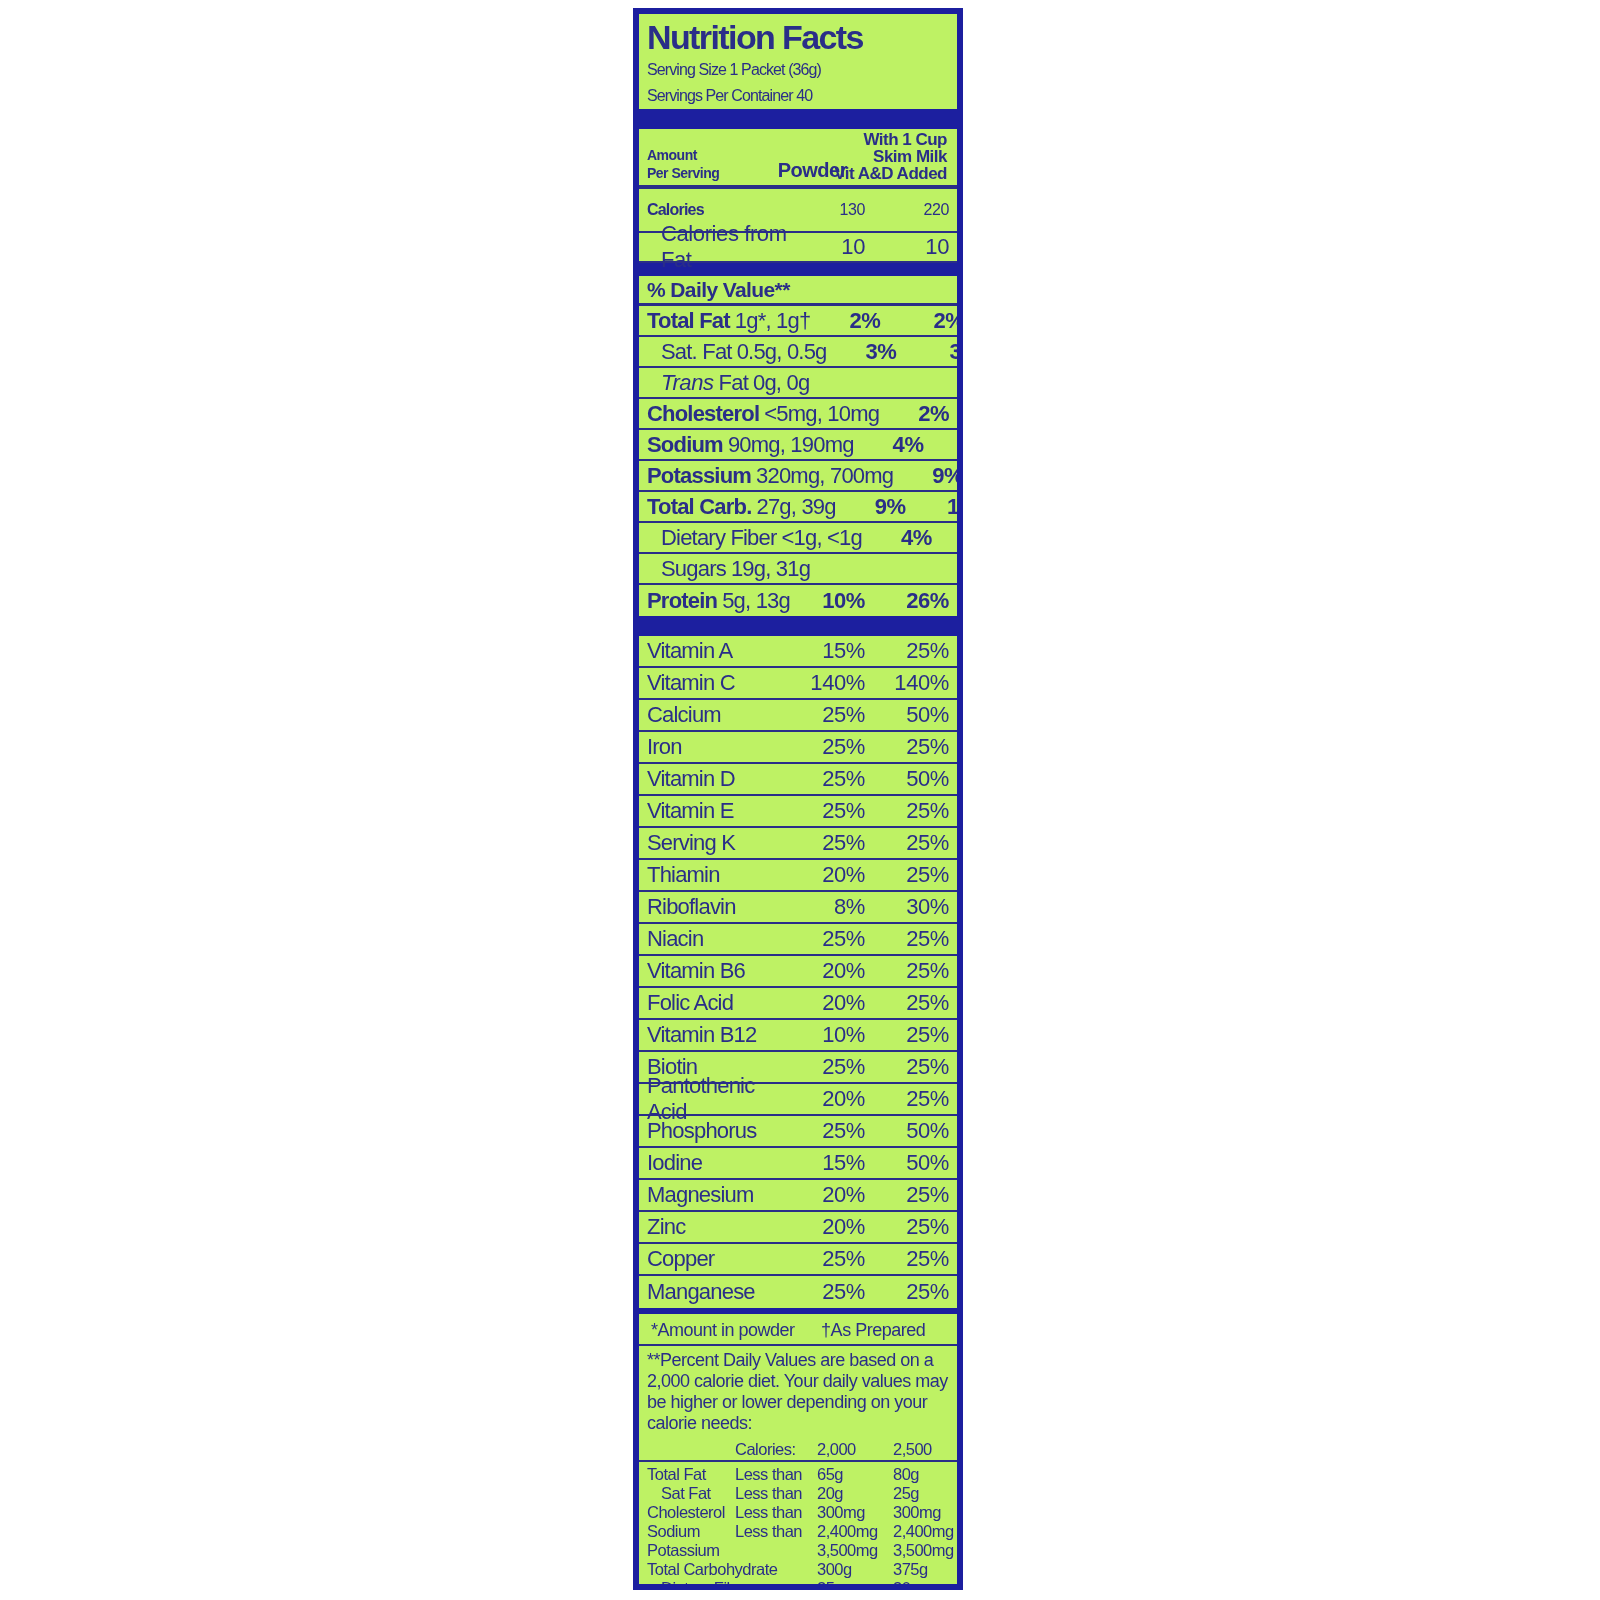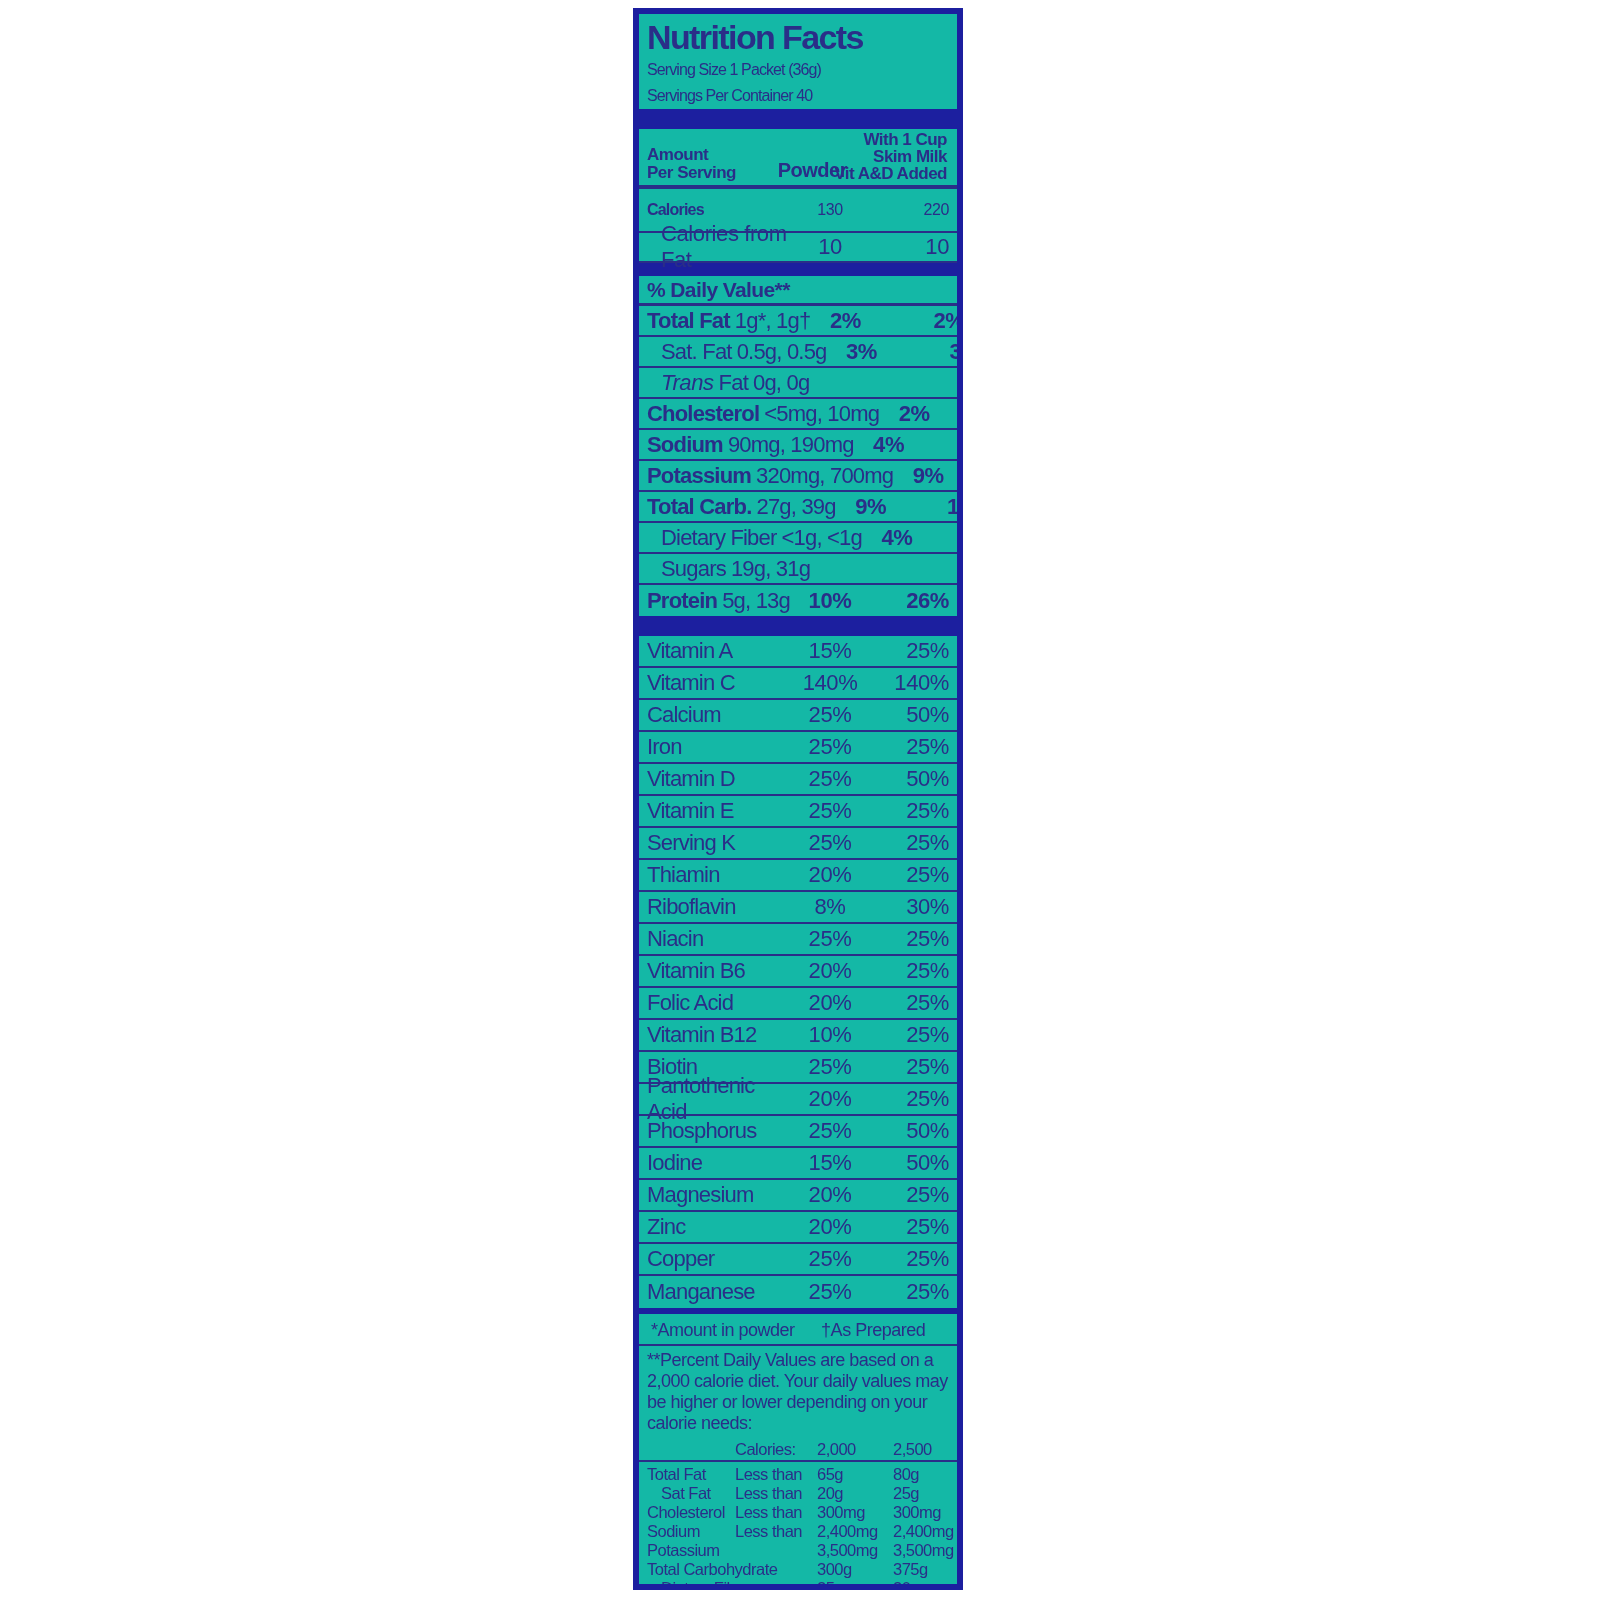--- a/index.html
+++ b/index.html
@@ -6,35 +6,35 @@
     --blue:#1c1f9f;
     --ink:#2a2e88;
   }
   html,body{margin:0;padding:0;}
   body{
     width:1600px;height:1600px;background:#ffffff;position:relative;
     font-family:"Liberation Sans", sans-serif;color:var(--ink);
   }
   .label{
     position:absolute;left:633px;top:8px;width:330px;height:1582px;
-    box-sizing:border-box;border:6px solid var(--blue);background:#14b8a6;
+    box-sizing:border-box;border:6px solid var(--blue);background:#bef264;
     display:flex;flex-direction:column;letter-spacing:-0.4px;overflow:hidden;
   }
   .pad{padding-left:8px;padding-right:8px;}
   .title{
     font-size:34px;font-weight:bold;letter-spacing:-1.6px;line-height:40px;
     margin-top:3px;white-space:nowrap;
   }
   .servline{font-size:16px;line-height:26px;letter-spacing:-0.9px;white-space:nowrap;}
   .bar{background:var(--blue);width:100%;}
   .bar-lg{height:20px;}
   .bar-md{height:13px;}
   .colhead{position:relative;height:56px;border-bottom:4px solid var(--ink);}
   .colhead .amount{
-    position:absolute;left:8px;bottom:3px;font-weight:bold;font-size:17px;line-height:18px;letter-spacing:-0.5px;
+    position:absolute;left:8px;bottom:3px;font-weight:bold;font-size:14px;line-height:18px;letter-spacing:-0.5px;
   }
   .colhead .powder{
     position:absolute;right:110px;bottom:3px;font-weight:bold;font-size:20px;letter-spacing:-0.5px;white-space:nowrap;
   }
   .colhead .milk{
     position:absolute;right:10px;bottom:3px;text-align:right;font-weight:bold;
     font-size:17px;line-height:17px;letter-spacing:-0.5px;white-space:nowrap;
   }
   .row{
     display:flex;align-items:center;box-sizing:border-box;
@@ -51,21 +51,21 @@
   .nrow.sub .it, .nrow.sub .nm{padding-left:0;}
   .nrow.sub{padding-left:22px;}
   .nrow .nm{letter-spacing:-0.8px;}
   .nrow.b .nm{font-weight:bold;}
   .nrow .it{font-style:italic;}
   .nrow .it:empty{display:none;}
   .nrow .it{margin-right:5px;}
   .nrow .amt{margin-left:5px;letter-spacing:-0.8px;}
   .nrow .amt:empty{display:none;}
   .sp{flex:1 1 auto;}
-  .col2{width:70px;text-align:center;flex:0 0 auto;}
+  .col2{width:70px;text-align:right;flex:0 0 auto;}
   .col3{width:84px;text-align:right;flex:0 0 auto;}
   .nrow .col2,.nrow .col3{font-weight:bold;font-size:22px;}
   .vrow{height:32px;font-size:22px;}
   .vrow .nm{letter-spacing:-0.8px;}
   .foot{border-top:6px solid var(--blue);padding-top:4px;}
   .note1{
     font-size:18px;line-height:24px;border-bottom:2px solid var(--ink);
     padding-bottom:2px;white-space:nowrap;letter-spacing:-0.5px;padding-left:12px;
   }
   .note1 .n1b{margin-left:22px;}

